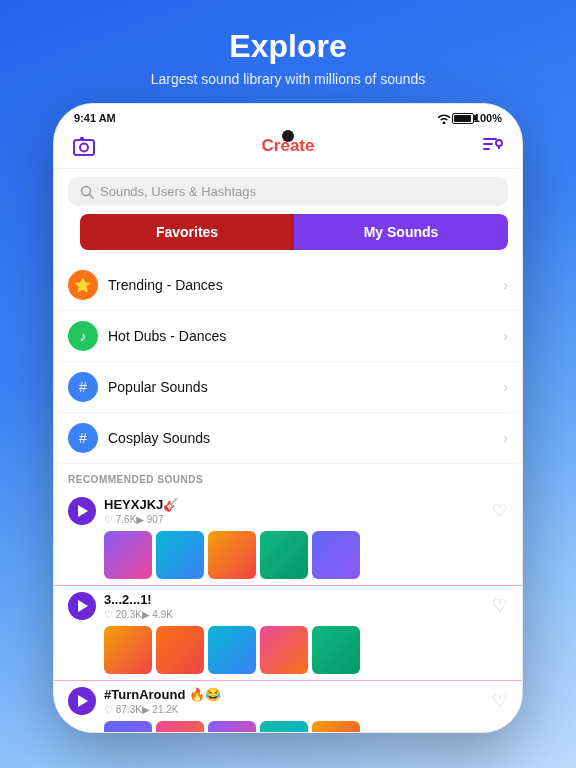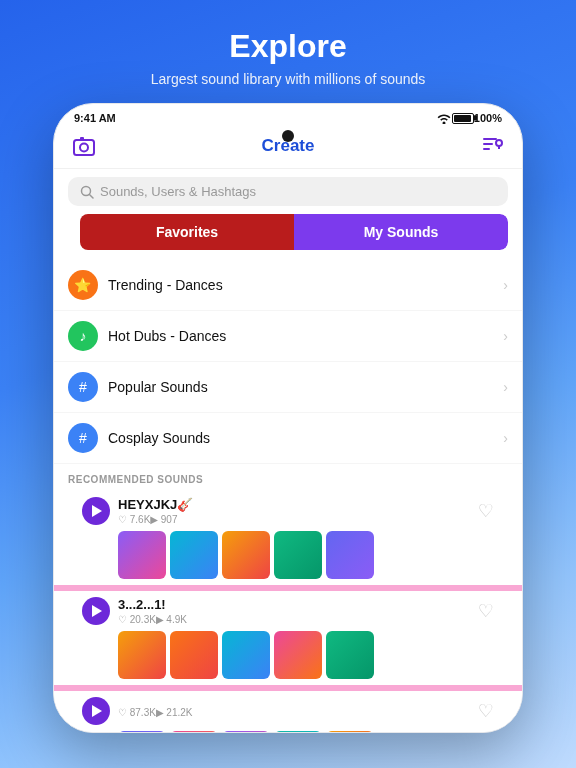--- a/index.html
+++ b/index.html
@@ -109,21 +109,21 @@
     .nav-icon {
       width: 28px;
       height: 28px;
       display: flex;
       align-items: center;
       justify-content: center;
     }
     .nav-title {
       font-size: 17px;
       font-weight: 600;
-      color: #1d4ed8;
+      color: #ef4444;
     }
 
     
     .content {
       background: white;
       flex: 1;
       overflow-y: auto;
     }
 
     
@@ -209,22 +209,22 @@
       padding: 10px 14px 6px;
       font-size: 10px;
       font-weight: 700;
       color: #999;
       letter-spacing: 0.5px;
       text-transform: uppercase;
     }
 
     
     .sound-card {
-      padding: 6px 28px;
-      border-bottom: 6px solid #f9a8d4;
+      padding: 6px 14px;
+      border-bottom: 1px solid #f9a8d4;
     }
     .sound-top {
       display: flex;
       align-items: center;
       margin-bottom: 6px;
     }
     .play-btn {
       width: 28px;
       height: 28px;
       background: #6d28d9;
@@ -424,20 +424,21 @@
         <div class="thumb thumb-color-4"></div>
       </div>
     </div>
 
     <div class="sound-card">
       <div class="sound-top">
         <div class="play-btn">
           <div class="play-triangle"></div>
         </div>
         <div class="sound-info">
+          <div class="sound-title">#TurnAround 🔥😂</div>
           <div class="sound-stats">
             <span>♡ <span>87.3K</span></span>
             <span>▶ <span>21.2K</span></span>
           </div>
         </div>
         <div class="heart-btn">♡</div>
       </div>
       <div class="thumb-row">
         <div class="thumb thumb-color-5"></div>
         <div class="thumb thumb-color-7"></div>

